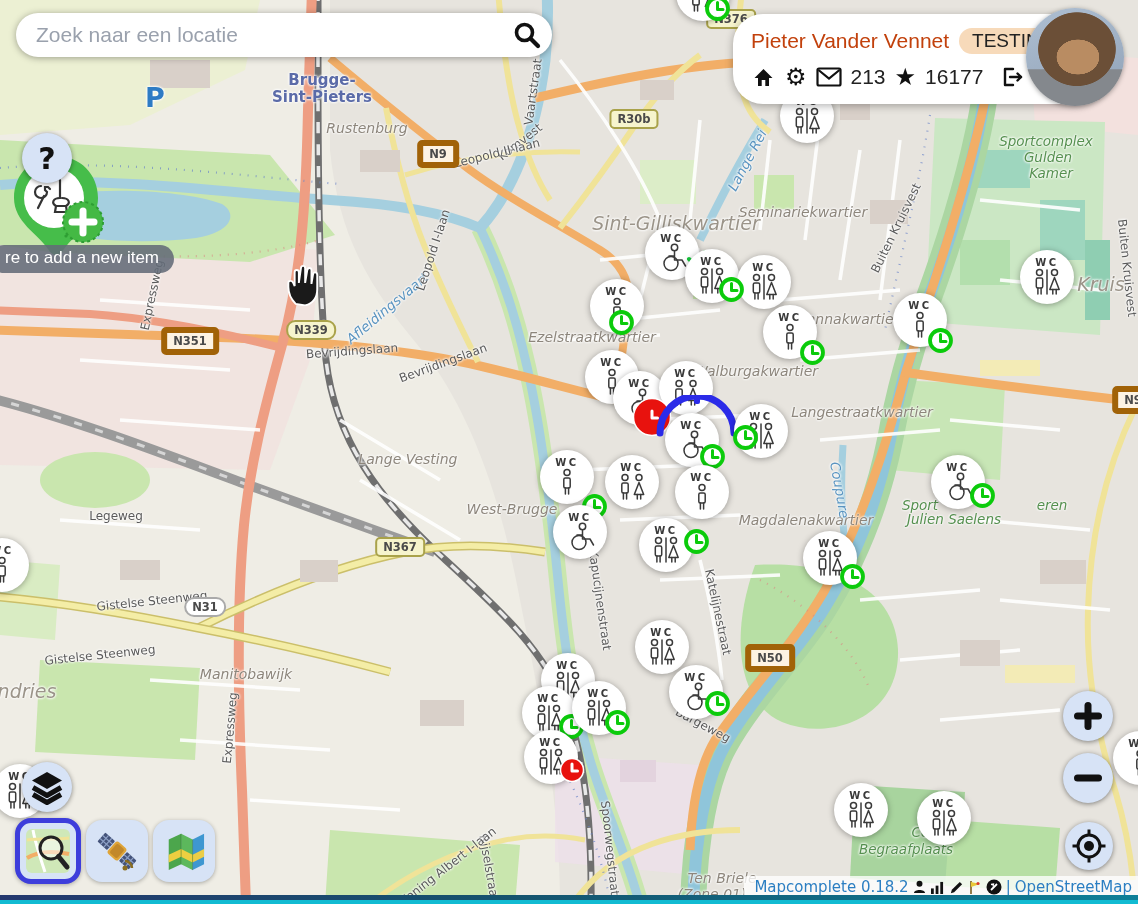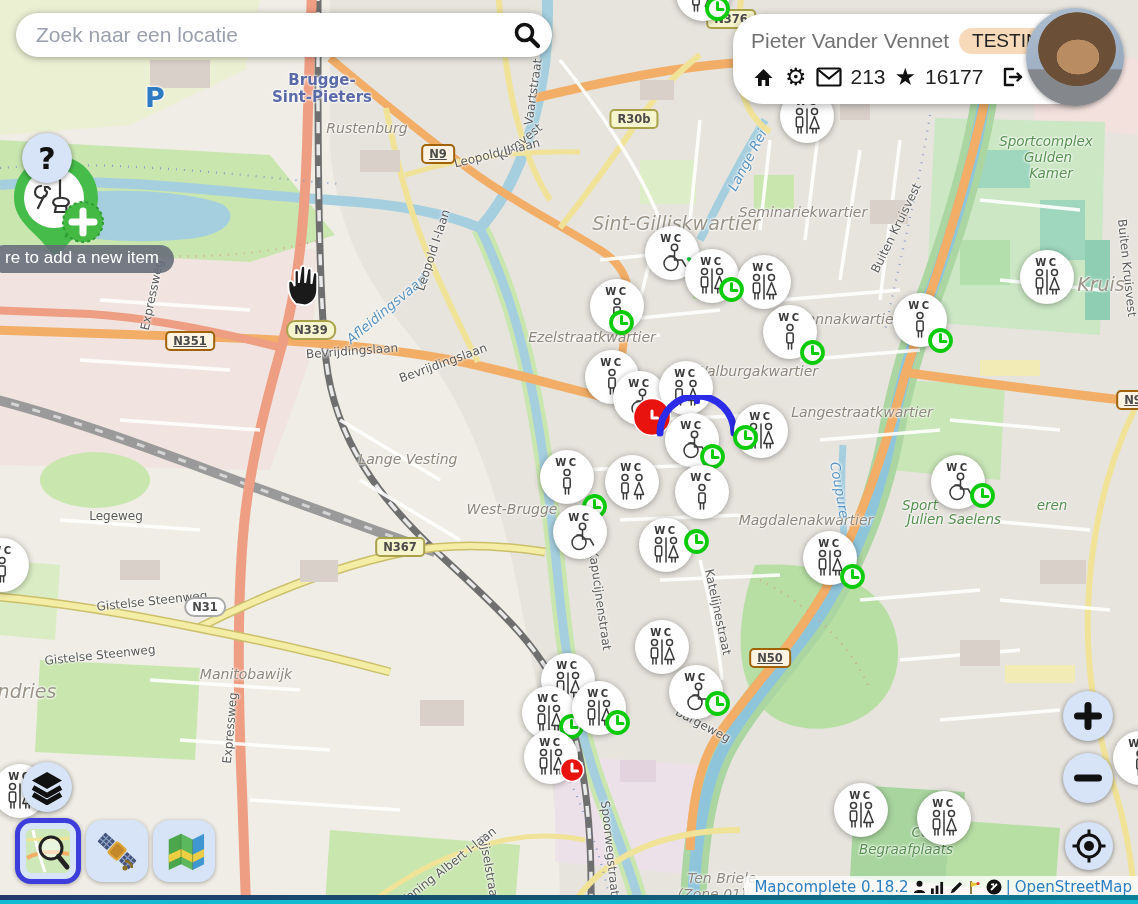--- a/index.html
+++ b/index.html
@@ -14,37 +14,37 @@
   .lbl-p{color:#2E7BC4;font-weight:bold;font-size:27px;}
   .lbl-city{color:#5B6BA8;font-weight:bold;font-size:15px;}
   .lbl-area{color:#8d867c;font-style:italic;font-size:14px;}
   .lbl-area-lg{color:#9b9489;font-style:italic;font-size:19px;}
   .lbl-green{color:#55904f;font-style:italic;font-size:13.5px;}
   .lbl-water{color:#5a94c0;font-style:italic;font-size:13.5px;}
   .lbl-street{color:#5a5a5a;font-size:12px;}
   .shield{position:absolute;transform:translate(-50%,-50%);font-size:11.5px;font-weight:bold;color:#4a4a4a;
           padding:1px 6px;border-radius:5px;font-family:"DejaVu Sans",sans-serif;white-space:nowrap;}
   .s-yellow{background:#F6F4CD;border:2px solid #A9A24A;}
-  .s-salmon{background:#FDF3E3;border:2px solid #a16207;text-decoration:underline;}
+  .s-salmon{background:#FDF3E3;border:6px solid #a16207;}
   .s-white{background:#fff;border:2px solid #aaa;}
   .marker{position:absolute;width:56px;height:56px;}
   .marker > svg{filter:drop-shadow(0 1px 3px rgba(0,0,0,.35));}
   .badge{position:absolute;}
   .mk{fill:none;stroke:#3a3a3a;stroke-width:1.5;stroke-linecap:round;stroke-linejoin:round;}
   .wc-t{font-family:"DejaVu Sans",sans-serif;font-weight:bold;font-size:10px;letter-spacing:2.5px;fill:#3a3a3a;}
   
   .search-bar{position:absolute;left:16px;top:13px;width:508px;height:44px;background:#fff;border-radius:24px;
       box-shadow:0 1px 7px rgba(0,0,0,.35);display:flex;align-items:center;padding:0 10px 0 18px;z-index:11;}
   .search-bar input{flex:1;border:none;outline:none;font-size:21px;color:#444;background:transparent;
       font-family:"Liberation Sans",sans-serif;}
   .search-bar input::placeholder{color:#9AA1AD;}
   .user-panel{position:absolute;left:733px;top:14px;width:372px;height:90px;background:#fff;border-radius:30px;
       box-shadow:0 2px 8px rgba(0,0,0,.3);z-index:11;padding:8px 90px 8px 18px;box-sizing:border-box;}
   .up-row1{display:flex;align-items:center;gap:10px;height:38px;}
-  .up-name{font-size:21px;color:#737373;white-space:nowrap;}
+  .up-name{font-size:21px;color:#c2410c;white-space:nowrap;}
   .up-badge{background:#F7DABA;color:#222;font-size:19px;padding:2px 13px;border-radius:999px;}
   .up-row2{display:flex;align-items:center;gap:9px;height:34px;font-size:21px;color:#222;}
   .up-glyph{font-size:24px;line-height:1;color:#111;}
   .avatar{position:absolute;left:1026px;top:8px;width:98px;height:98px;border-radius:50%;z-index:12;
       box-shadow:0 1px 5px rgba(0,0,0,.35);
       background:
         radial-gradient(ellipse 22% 18% at 53% 50%, #b98c62 0 98%, transparent 100%),
         radial-gradient(ellipse 40% 38% at 52% 42%, #6b4f37 0 98%, transparent 100%),
         linear-gradient(180deg, rgba(0,0,0,0) 62%, #84888d 63%),
         linear-gradient(160deg,#aebfd2 0%, #9fb0c4 50%, #8da0b5 100%);}

